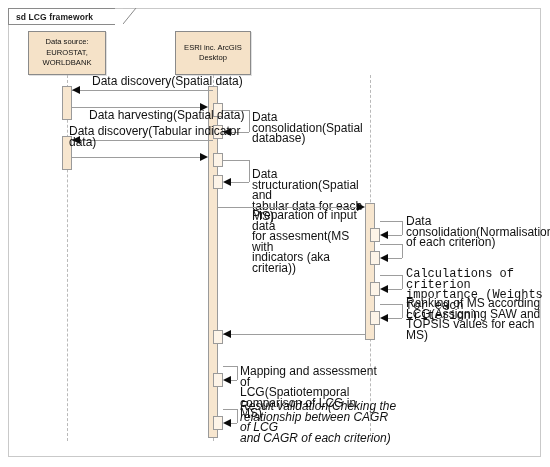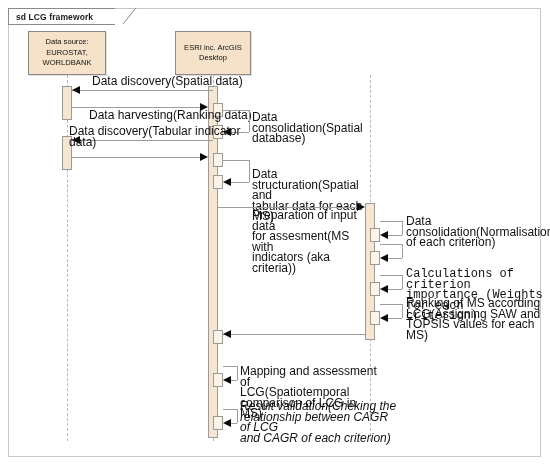--- a/index.html
+++ b/index.html
@@ -169,21 +169,21 @@
   <div class="activation small" style="left:370px; top:251px; width:10px; height:14px;"></div>
   <div class="activation small" style="left:370px; top:282px; width:10px; height:14px;"></div>
   <div class="activation small" style="left:370px; top:311px; width:10px; height:14px;"></div>
 
   <div class="msg-line" style="left:72px; top:90px; width:141px;"></div>
   <div class="arrow left" style="left:72px; top:86px;"></div>
   <div class="msg-label" style="left:92px; top:76px; width:160px;">Data discovery(Spatial data)</div>
 
   <div class="msg-line" style="left:72px; top:107px; width:130px;"></div>
   <div class="arrow right" style="left:200px; top:103px;"></div>
-  <div class="msg-label" style="left:89px; top:110px; width:170px;">Data harvesting(Ranking data)</div>
+  <div class="msg-label" style="left:89px; top:110px; width:170px;">Data harvesting(Spatial data)</div>
 
   <div class="msg-line" style="left:223px; top:110px; width:26px;"></div>
   <div class="msg-vert" style="left:249px; top:110px; height:22px;"></div>
   <div class="msg-line" style="left:231px; top:132px; width:18px;"></div>
   <div class="arrow left" style="left:223px; top:128px;"></div>
   <div class="msg-label" style="left:252px; top:112px; width:120px;">Data consolidation(Spatial
 database)</div>
 
   <div class="msg-line" style="left:72px; top:140px; width:141px;"></div>
   <div class="arrow left" style="left:72px; top:136px;"></div>

